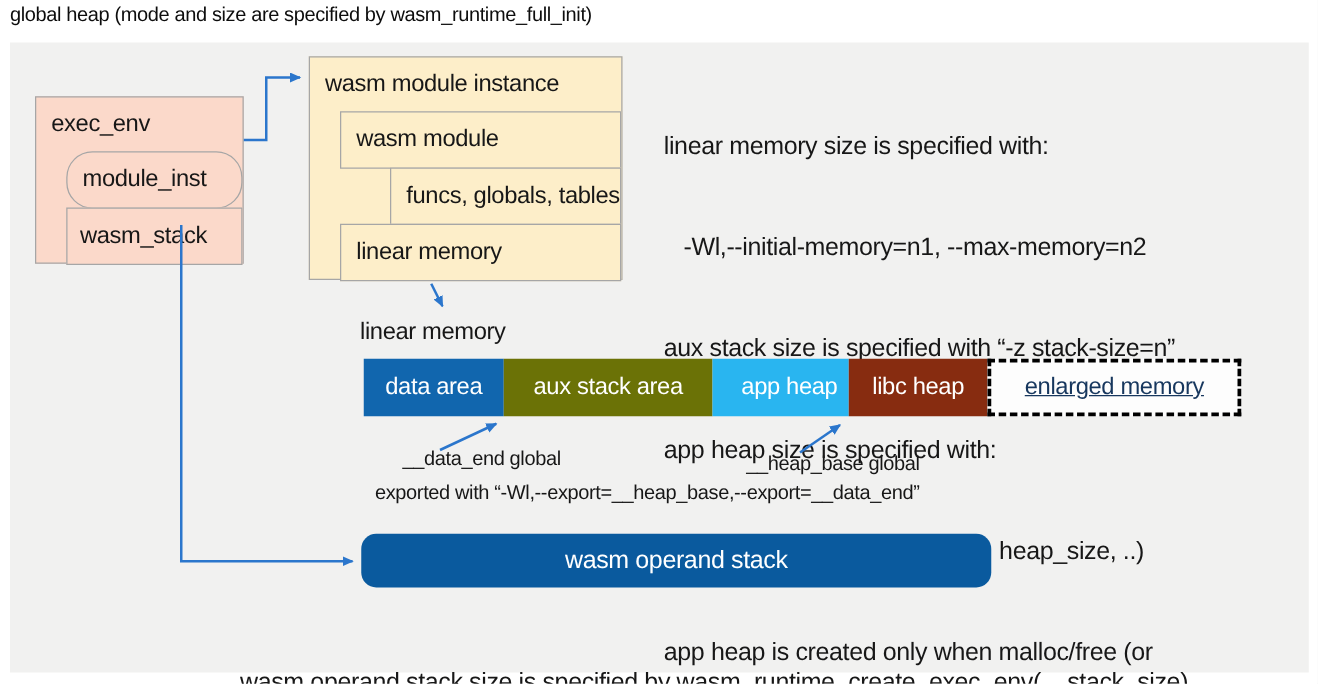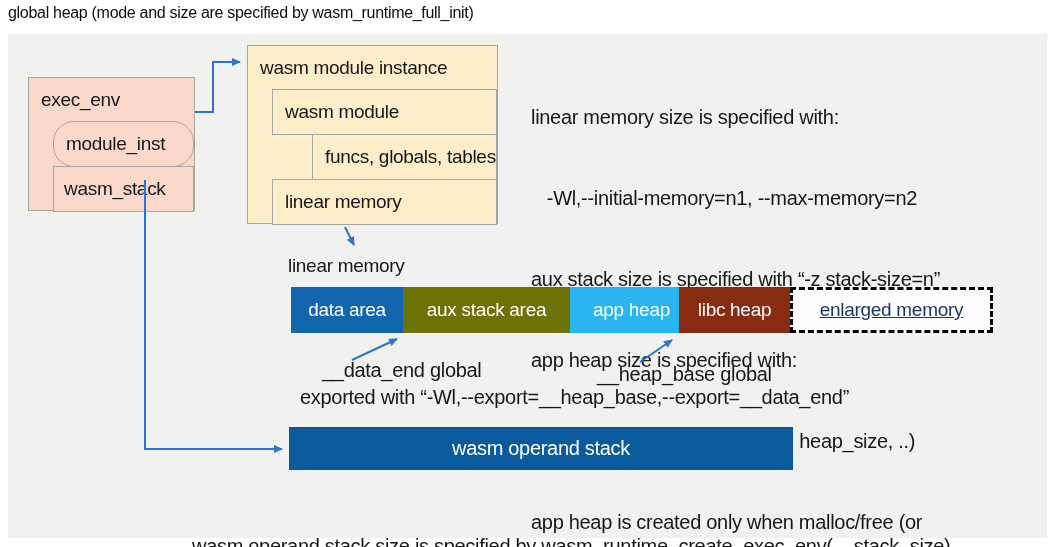--- a/index.html
+++ b/index.html
@@ -18,21 +18,21 @@
     box-sizing:border-box;background-color:inherit;
     display:flex;align-items:center;padding-left:12px;font-size:19px;
   }
   #notes{left:531px;top:50px;font-size:20px;line-height:27px;white-space:pre;}
   #lm-label{left:288px;top:255px;font-size:19px;}
   .seg{
     position:absolute;top:287px;height:46px;box-sizing:border-box;
     display:flex;align-items:center;justify-content:center;font-size:19px;white-space:nowrap;text-align:center;
   }
   .seg-dashed{border:3px dashed #000000;}
-  .ann{font-size:20px;white-space:pre;}
+  .ann{font-size:16px;white-space:pre;}
   #opstack{
     left:289px;top:427px;width:504px;height:43px;
     display:flex;align-items:center;justify-content:center;
     color:#ffffff;font-size:20px;
   }
   #bottom-note{left:192px;top:481px;font-size:20px;line-height:26px;white-space:pre;}
   #arrows{position:absolute;left:0;top:0;pointer-events:none;}
 </style>
 </head>
 <body>
@@ -81,21 +81,21 @@
   <div class="seg" style="left: 291px; width: 112px; background-color: rgb(17, 102, 174); color: rgb(255, 255, 255);">data area</div>
   <div class="seg" style="left: 403px; width: 167px; background-color: rgb(107, 114, 6); color: rgb(255, 255, 255);">aux stack area</div>
   <div class="seg" style="left: 570px; width: 109px; background-color: rgb(41, 181, 240); color: rgb(255, 255, 255); padding-left: 14px;">app heap</div>
   <div class="seg" style="left: 679px; width: 111px; background-color: rgb(135, 44, 16); color: rgb(255, 255, 255);">libc heap</div>
   <div class="seg seg-dashed" style="left: 790px; width: 203px; background-color: rgb(253, 253, 253); color: rgb(23, 55, 94); text-decoration: underline;">enlarged memory</div>
 
   <div class="abs ann" style="left:322px;top:359px;">__data_end global</div>
   <div class="abs ann" style="left:597px;top:363px;">__heap_base global</div>
   <div class="abs ann" style="left:300px;top:386px;">exported with “-Wl,--export=__heap_base,--export=__data_end”</div>
 
-  <div id="opstack" class="abs" style="background-color: rgb(10, 90, 158);">
+  <div id="opstack" class="abs" style="background-color: rgb(10, 90, 158); border-radius: 12px;">
     <span>wasm operand stack</span>
   </div>
 
   <div id="bottom-note" class="abs">
     <div>wasm operand stack size is specified by wasm_runtime_create_exec_env(.., stack_size)</div>
     
   </div>
 
   <svg id="arrows" width="1054" height="547">
     <defs>

